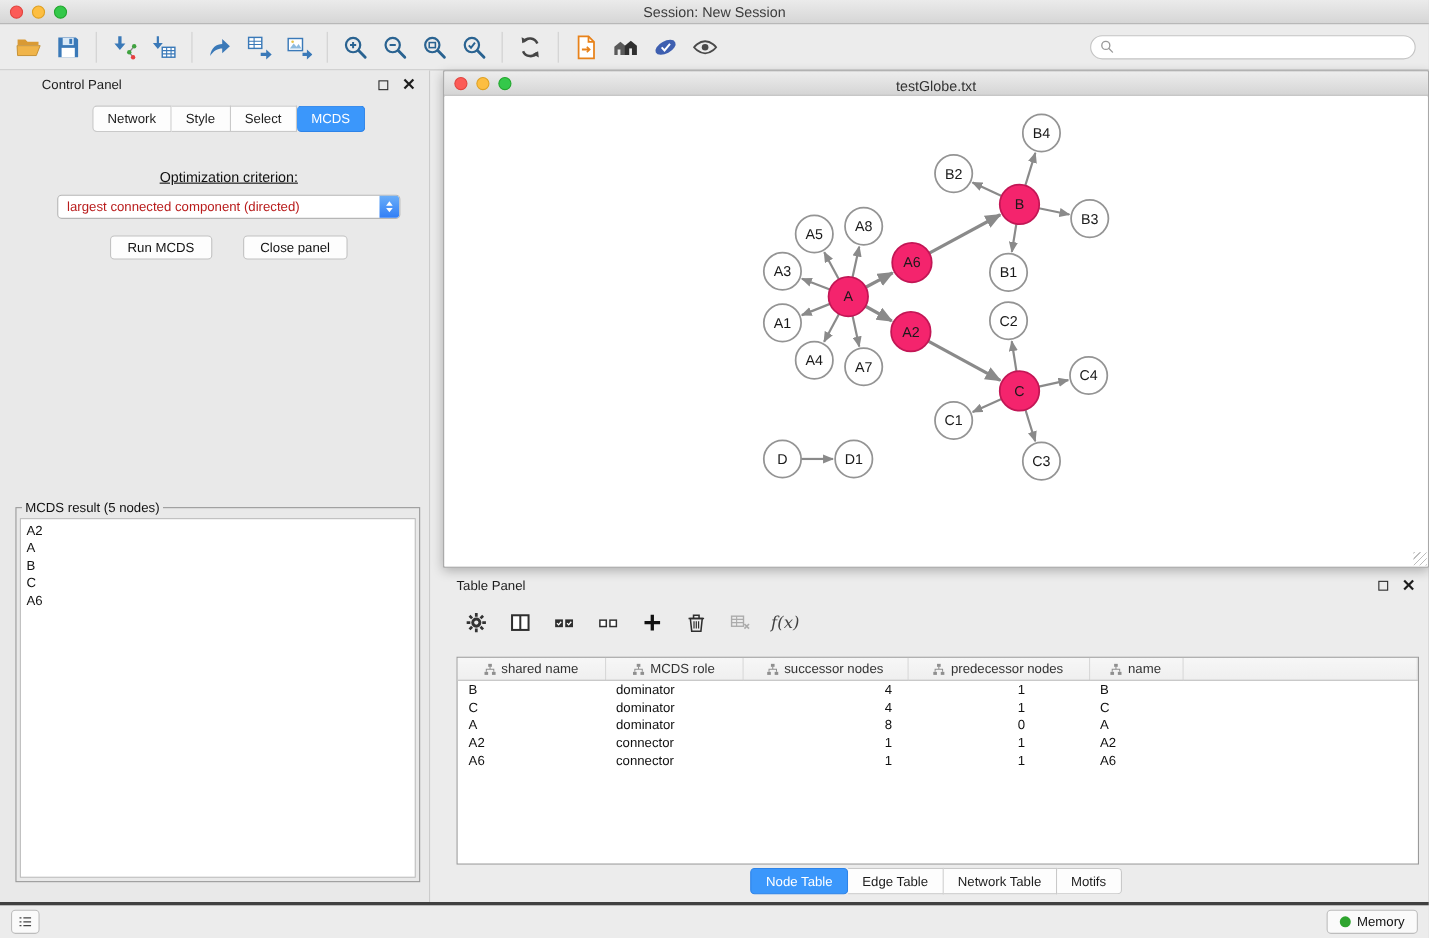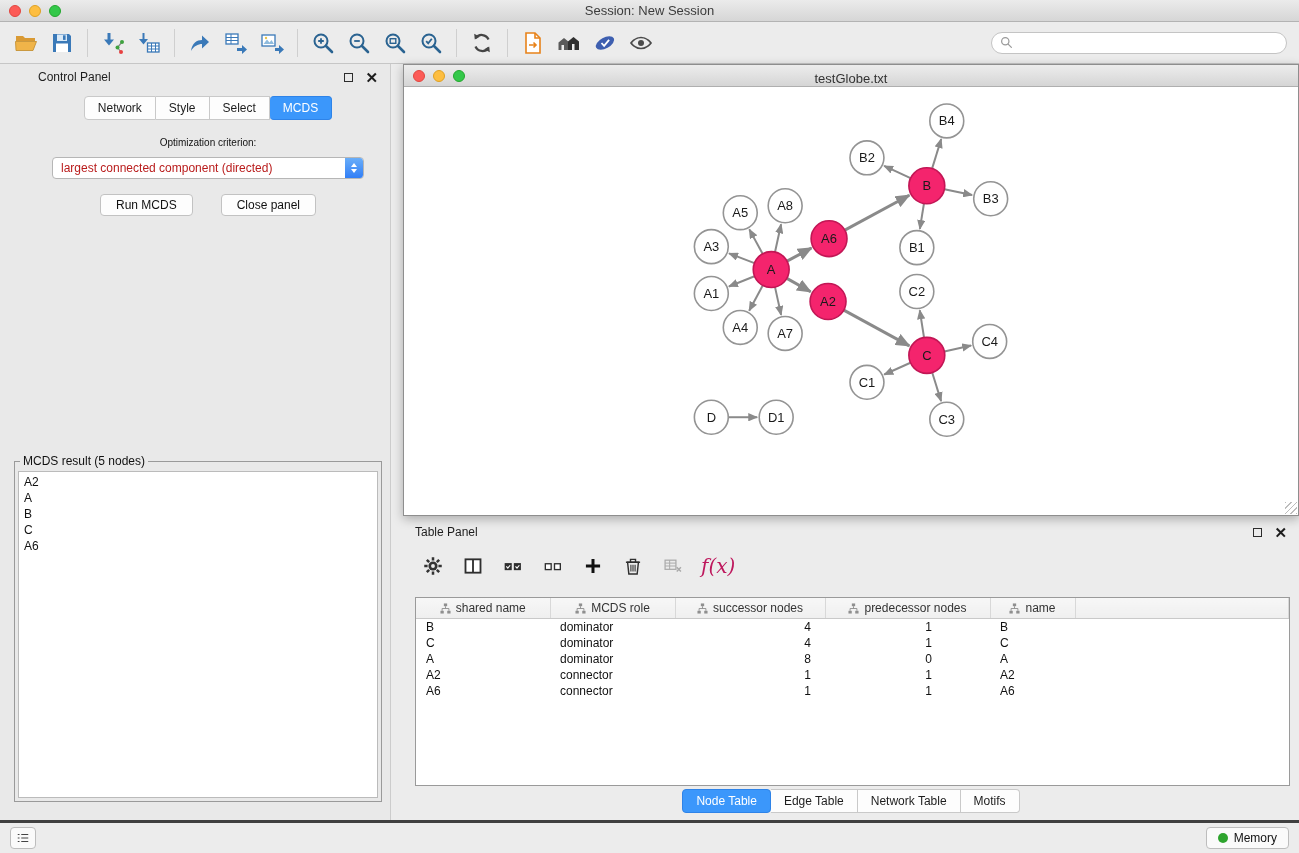--- a/index.html
+++ b/index.html
@@ -32,21 +32,21 @@
   .win-btns { margin-left: auto; display: flex; gap: 12px; align-items: center; }
   .float-btn { width: 9px; height: 9px; border: 1.5px solid #2c2c2c; display: inline-block; }
   .close-x { font-weight: bold; font-size: 15px; color: #1c1c1c; line-height: 1; }
 
   .cp-tabs { display: flex; justify-content: center; margin-top: 6px; }
   .seg-tab { font-size: 12px; padding: 4px 13px; background: #FDFDFD; border: 1px solid #C9C9C9; border-left: none; color: #1d1d1d; cursor: default; }
   .seg-tab:first-child { border-left: 1px solid #C9C9C9; border-radius: 4px 0 0 4px; }
   .seg-tab:last-child { border-radius: 0 4px 4px 0; }
   .seg-tab.active { background: #3B97FB; color: #fff; border-color: #2E83E8; border-radius: 4px; }
 
-  .opt-label { text-align: center; margin-top: 17px; font-size: 10px; color: #111; }
+  .opt-label { text-align: center; margin-top: 33px; font-size: 13px; color: #111; text-decoration: underline; }
   .combo { margin: 9px auto 0; width: 312px; height: 22px; background: #fff; border: 1px solid #B6B6B6; border-radius: 4px; display: flex; align-items: center; overflow: hidden; }
   .combo-text { flex: 1; font-size: 12px; padding-left: 8px; color: #b91c1c; white-space: nowrap; overflow: hidden; }
   .combo-stepper { width: 18px; height: 22px; background: linear-gradient(#6CB0F9, #2E7CF6); display: flex; flex-direction: column; align-items: center; justify-content: center; gap: 2px; border-radius: 0 4px 4px 0; }
   .tri-up { width: 0; height: 0; border-left: 3.5px solid transparent; border-right: 3.5px solid transparent; border-bottom: 4px solid #fff; }
   .tri-down { width: 0; height: 0; border-left: 3.5px solid transparent; border-right: 3.5px solid transparent; border-top: 4px solid #fff; }
 
   .cp-buttons { display: flex; justify-content: center; gap: 28px; margin-top: 15px; }
   .btn { font-size: 12px; padding: 3px 15px; background: #FDFDFD; border: 1px solid #C2C2C2; border-radius: 4px; color: #111; cursor: default; }
 
   .result-fieldset { position: absolute; left: 14px; right: 8px; top: 390px; bottom: 18px; border: 1px solid #9A9A9A; padding: 3px; display: flex; }
@@ -63,21 +63,21 @@
   .nw-title { width: 100%; text-align: center; font-size: 13px; color: #333; }
   .nw-canvas { position: absolute; top: 23px; left: 0; right: 0; bottom: 0; background: #fff; }
   .nw-canvas svg { width: 100%; height: 100%; display: block; }
   .resize-corner { position: absolute; right: 1px; bottom: 1px; width: 12px; height: 12px; background: repeating-linear-gradient(135deg, #BDBDBD 0 1px, transparent 1px 4px); }
 
   
   .table-panel { position: absolute; left: 0; right: 0; top: 455px; bottom: 0; }
   .tp-toolbar { height: 38px; display: flex; align-items: center; gap: 16px; padding: 0 18px; margin-top: 2px; }
   .tp-toolbar .ticon { display: flex; align-items: center; justify-content: center; width: 24px; height: 24px; }
   .tp-toolbar svg { width: 20px; height: 20px; }
-  .fx-label { font-family: "DejaVu Serif", serif; font-style: italic; font-size: 20px; color: #be185d; }
+  .fx-label { font-family: "DejaVu Serif", serif; font-style: italic; font-size: 15px; color: #404040; }
   .table-wrap { position: absolute; left: 12px; right: 9px; top: 78px; bottom: 34px; background: #fff; border: 1px solid #9A9A9A; overflow: hidden; }
   table { border-collapse: collapse; width: 100%; font-size: 12px; table-layout: fixed; }
   th { background: linear-gradient(#F7F7F7, #EFEFEF); border-right: 1px solid #D8D8D8; border-bottom: 1px solid #C9C9C9; font-weight: normal; padding: 3px 4px; color: #333; }
   .th-inner { display: flex; align-items: center; justify-content: center; gap: 5px; white-space: nowrap; overflow: hidden; }
   td { padding: 1px 10px; color: #111; height: 16px; white-space: nowrap; }
   td.col2 { text-align: right; padding-right: 14px; }
   td.col3 { text-align: right; padding-right: 58px; }
   .tp-tabs { position: absolute; bottom: 7px; left: 0; right: 0; display: flex; justify-content: center; }
 
   

